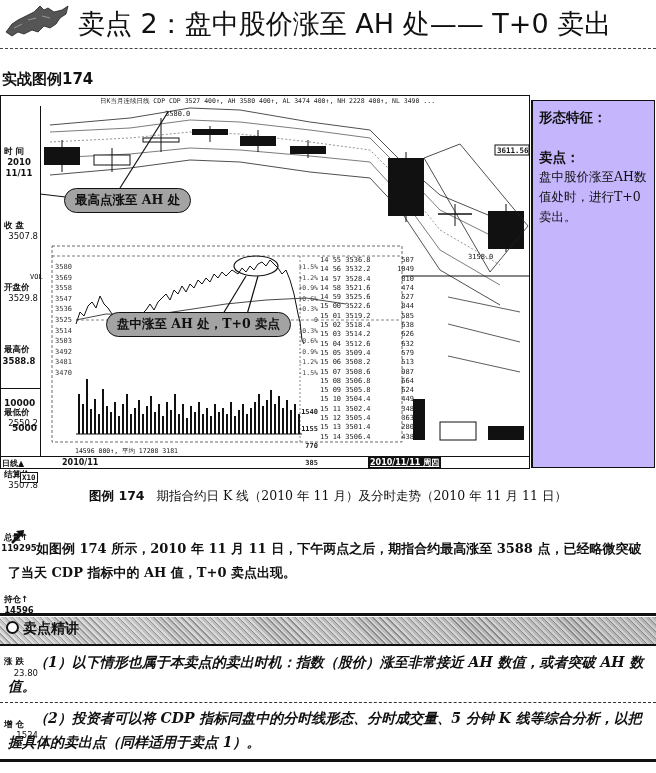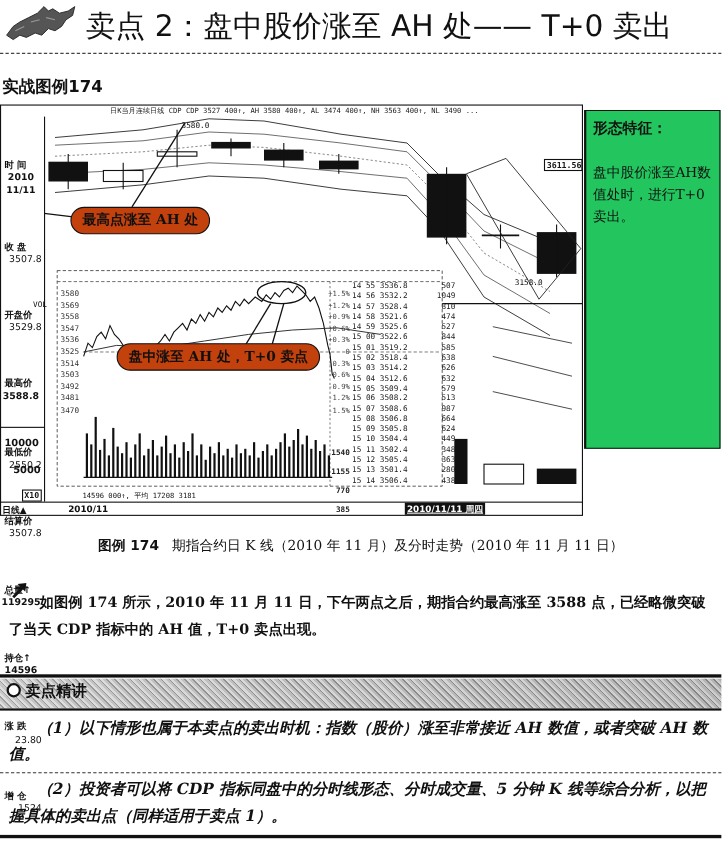--- a/index.html
+++ b/index.html
@@ -3,62 +3,62 @@
 <meta charset="utf-8">
 <style>
   html, body { margin:0; padding:0; background:#fff; }
   body { width:656px; height:773px; position:relative; overflow:hidden; font-family:"DejaVu Serif", serif; color:#111; }
   .abs { position:absolute; }
   .hdr-title { left:78px; top:6px; font-family:"DejaVu Sans", sans-serif; font-size:27px; color:#111; letter-spacing:0px; }
   .hdr-rule { left:0; top:48px; width:656px; height:0; border-top:1px dashed #444; }
   .bull { left:4px; top:2px; width:70px; height:40px; }
   .sub-title { left:2px; top:70px; font-family:"DejaVu Sans", sans-serif; font-weight:bold; font-size:15px; }
   .chart-frame { left:0; top:95px; width:530px; height:374px; border:1px solid #111; box-sizing:border-box; background:#fff; }
-  .side-box { left:531px; top:100px; width:124px; height:308px; border:1px solid #111; border-left:2px solid #111; box-sizing:border-box; background:#22c55e; padding:6px 4px 0 6px; font-size:12.5px; line-height:20px; }
+  .side-box { left:531px; top:100px; width:124px; height:368px; border:1px solid #111; border-left:2px solid #111; box-sizing:border-box; background:#c4b5fd; padding:6px 4px 0 6px; font-size:12.5px; line-height:20px; }
   .side-box .h { font-weight:bold; font-size:13.5px; }
   .sp { height:20px; }
   .left-panel { left:0; top:106px; width:40px; height:350px; font-family:"DejaVu Sans", sans-serif; font-size:8.5px; line-height:11.2px; text-align:right; padding-right:2px; box-sizing:border-box; }
   .left-panel div { white-space:nowrap; }
   .left-panel .lbl { text-align:left; padding-left:4px; font-weight:bold;margin-top:40px; }
   .left-panel .val { font-weight:bold;text-align:center; }
   .leftcol-border { left:40px; top:106px; width:0; height:350px; border-left:1px solid #111; }
   .topline { left:100px; top:97px; font-family:"DejaVu Sans Mono", monospace; font-size:6.5px; color:#222; white-space:nowrap; }
-  .callout { border:1.5px solid #111; border-radius:14px; background:#c2410c; font-family:"DejaVu Serif", serif; font-size:12.5px; font-weight:bold; padding:3px 10px; white-space:nowrap; }
+  .callout { border:1.5px solid #111; border-radius:14px; background:#a3a3a3; font-family:"DejaVu Serif", serif; font-size:12.5px; font-weight:bold; padding:3px 10px; white-space:nowrap; }
   .caption { left:0; top:488px; width:656px; text-align:center; font-size:12.5px; }
   .caption b { font-family:"DejaVu Sans", sans-serif; font-weight:bold; }
   .para { left:8px; top:537px; width:640px; font-size:13px; line-height:24px; font-weight:bold; }
   .sec-top { left:0; top:613px; width:656px; height:3px; background:#111; }
   .sec-band { left:0; top:617px; width:656px; height:27px; background:repeating-linear-gradient(45deg,#bdbdbd 0 2px,#8c8c8c 2px 3px,#d8d8d8 3px 5px); }
   .sec-band-fade { left:0; top:617px; width:656px; height:27px; background:linear-gradient(90deg, rgba(255,255,255,0.15), rgba(255,255,255,0.0) 40%, rgba(0,0,0,0.05)); }
   .sec-label { left:6px; top:620px; font-family:"DejaVu Sans", sans-serif; font-weight:bold; font-size:14px; color:#111; }
   .sec-bot { left:0; top:644px; width:656px; height:2px; background:#111; }
   .item { left:8px; width:640px; font-size:14px; line-height:24px; font-weight:bold;font-style:italic; }
   .dash { left:0; width:656px; height:0; border-top:1px dashed #333; }
   .end-rule { left:0; top:759px; width:656px; height:3px; background:#111; }
   .tbl { left:301px; top:256px; font-family:"DejaVu Sans Mono", monospace; font-size:7px; line-height:9.3px; color:#222; }
   .tbl .row { white-space:nowrap; }
   .pricecol { left:55px; top:262px; font-family:"DejaVu Sans Mono", monospace; font-size:7px; line-height:10.6px; color:#333; }
   .pctcol { left:298px; top:262px; text-align:right; width:20px; font-family:"DejaVu Sans Mono", monospace; font-size:6.5px; line-height:10.6px; color:#444; }
   .volcol { left:282px; top:404px; text-align:right; width:36px; font-family:"DejaVu Sans Mono", monospace; font-size:7px; line-height:17px; color:#222; font-weight:bold; }
-  .tag { font-family:"DejaVu Sans Mono", monospace; font-size:7.5px; font-weight:bold; border:1px solid #111; padding:0 1px; background:#fff; }
+  .tag { font-family:"DejaVu Sans Mono", monospace; font-size:7.5px; font-weight:bold; border:1px solid #111; padding:0 1px; background:#fff;margin-top:27px; }
   .bottom-axis { left:0; top:456px; width:530px; height:13px; border-top:1px solid #111; font-family:"DejaVu Sans", sans-serif; font-size:8px; font-weight:bold; }
 </style>
 </head>
 <body>
 
 <svg class="abs bull" viewBox="0 0 70 40">
   <path d="M2 30 L8 22 L14 18 L22 14 L30 10 L36 4 L40 8 L44 6 L50 10 L58 8 L64 4 L62 12 L56 16 L52 22 L46 26 L40 24 L34 30 L28 28 L20 32 L14 30 L8 34 Z" fill="#555" stroke="#222" stroke-width="0.8"></path>
   <path d="M10 26 L18 22 M24 18 L32 16 M38 14 L46 16" stroke="#999" stroke-width="1"></path>
 </svg>
 <div class="abs hdr-title">卖点 2：盘中股价涨至 AH 处—— T+0 卖出</div>
 <div class="abs hdr-rule"></div>
 <div class="abs sub-title">实战图例174</div>
 
 <div class="abs chart-frame"></div>
-<div class="abs topline">日K当月连续日线 CDP CDP 3527 400↑, AH 3580 400↑, AL 3474 400↑, NH 3563 400↑, NL 3490 ...</div>
+<div class="abs topline">日K当月连续日线 CDP CDP 3527 400↑, AH 3580 400↑, AL 3474 400↑, NH 2228 400↑, NL 3490 ...</div>
 
 <svg class="abs" style="left:40px;top:100px;" width="490" height="356">
 
   <polyline points="10,25 90,18 150,8 200,10 270,22 330,30 360,60 400,95 460,120" fill="none" stroke="#222" stroke-width="0.8"></polyline>
   <polyline points="10,32 90,28 150,20 200,22 270,30 330,38 360,68 400,110 460,140" fill="none" stroke="#444" stroke-width="0.7"></polyline>
   <polyline points="10,42 90,38 150,32 200,34 270,42 330,50 360,80 400,130 460,165" fill="none" stroke="#666" stroke-width="0.7" stroke-dasharray="2,2"></polyline>
   <polyline points="10,58 90,54 150,48 200,50 270,56 330,62 360,95 400,150 460,185" fill="none" stroke="#444" stroke-width="0.7"></polyline>
   <polyline points="10,75 90,68 150,60 200,62 270,72 330,78 360,110 400,170 460,205" fill="none" stroke="#222" stroke-width="0.8"></polyline>
 
   <rect x="4" y="47" width="36" height="18" fill="#111"></rect>
@@ -290,20 +290,21 @@
   <span class="abs" style="left:62px;top:1px;">2010/11</span>
   <span class="abs" style="left:368px;top:0px;background:#111;color:#fff;padding:0 2px;text-decoration:underline;">2010/11/11 周四</span>
 </div>
 
 <div class="abs callout" style="left:64px;top:188px;">最高点涨至 AH 处</div>
 <div class="abs callout" style="left:106px;top:312px;">盘中涨至 AH 处，T+0 卖点</div>
 
 <div class="abs side-box">
   <div class="h">形态特征：</div>
   <div class="sp"></div>
+  <div class="h">卖点：</div>
   <div>盘中股价涨至AH数值处时，进行T+0卖出。</div>
 </div>
 
 <div class="abs caption">
   <b>图例 174</b>&nbsp;&nbsp;&nbsp;<span>期指合约日 K 线（2010 年 11 月）及分时走势（2010 年 11 月 11 日）</span>
 </div>
 
 <svg class="abs" style="left:4px;top:528px;" width="22" height="18">
   <line x1="2" y1="12" x2="6" y2="14" stroke="#888" stroke-width="1"></line>
   <line x1="8" y1="15" x2="18" y2="5" stroke="#111" stroke-width="2.5"></line>

